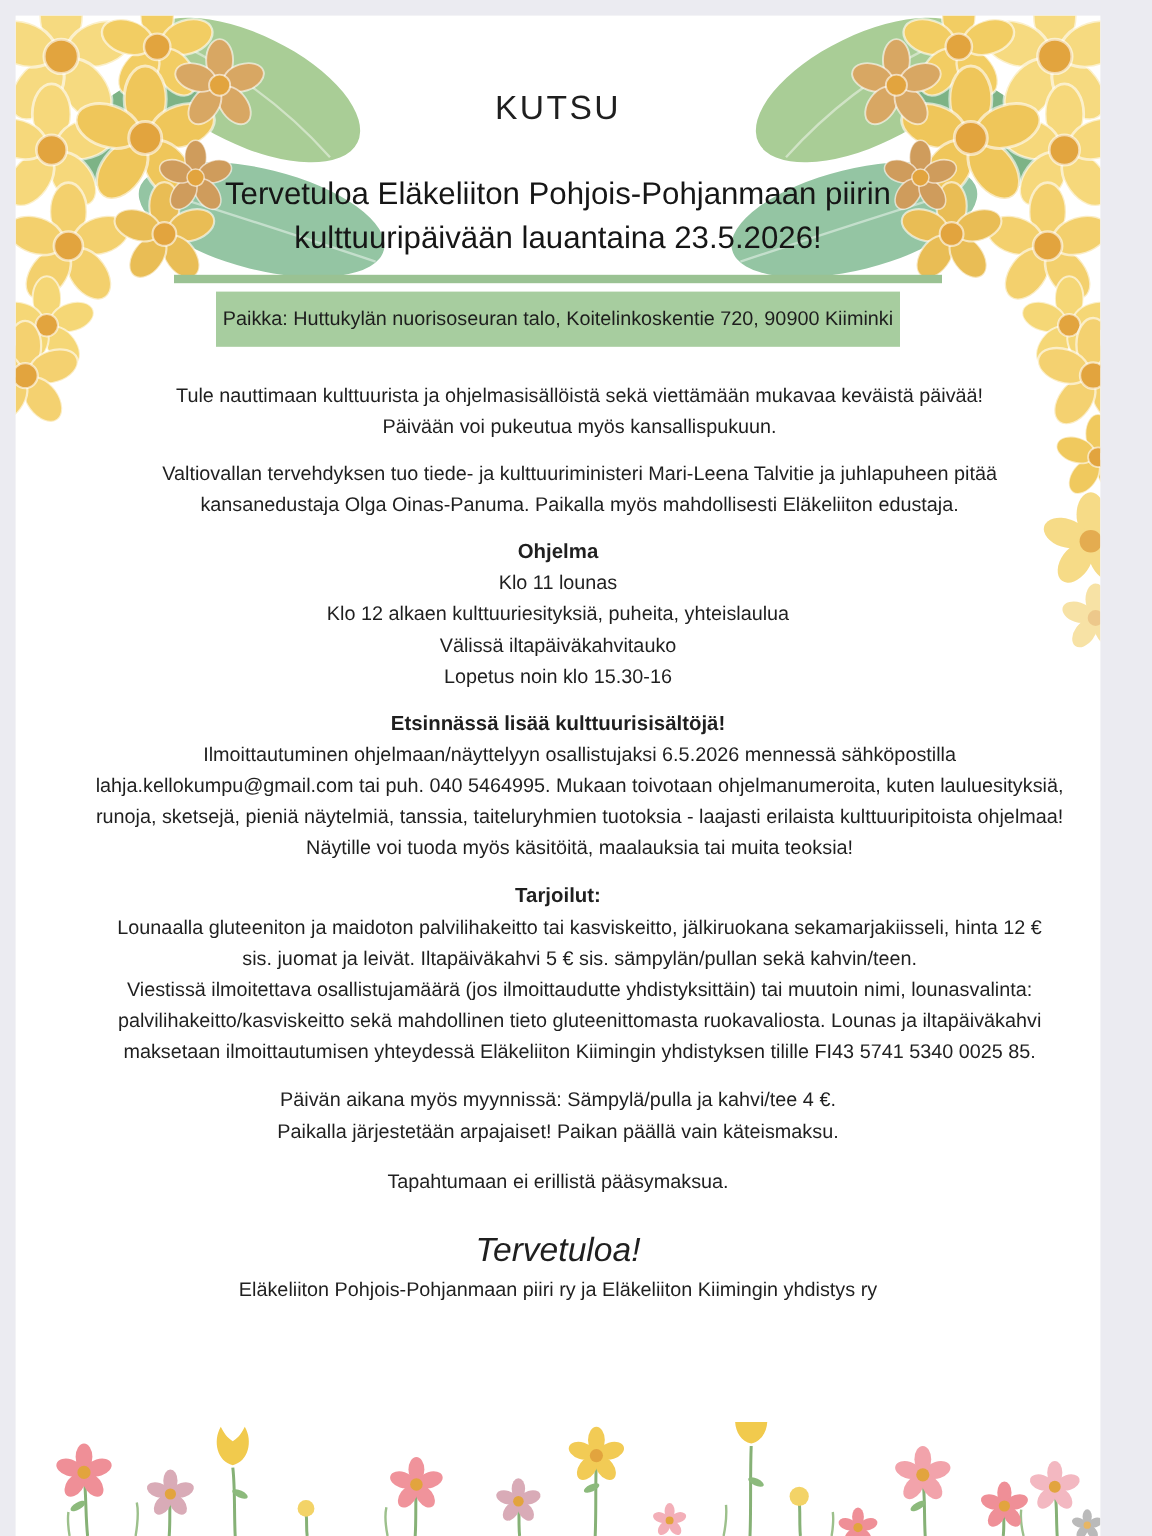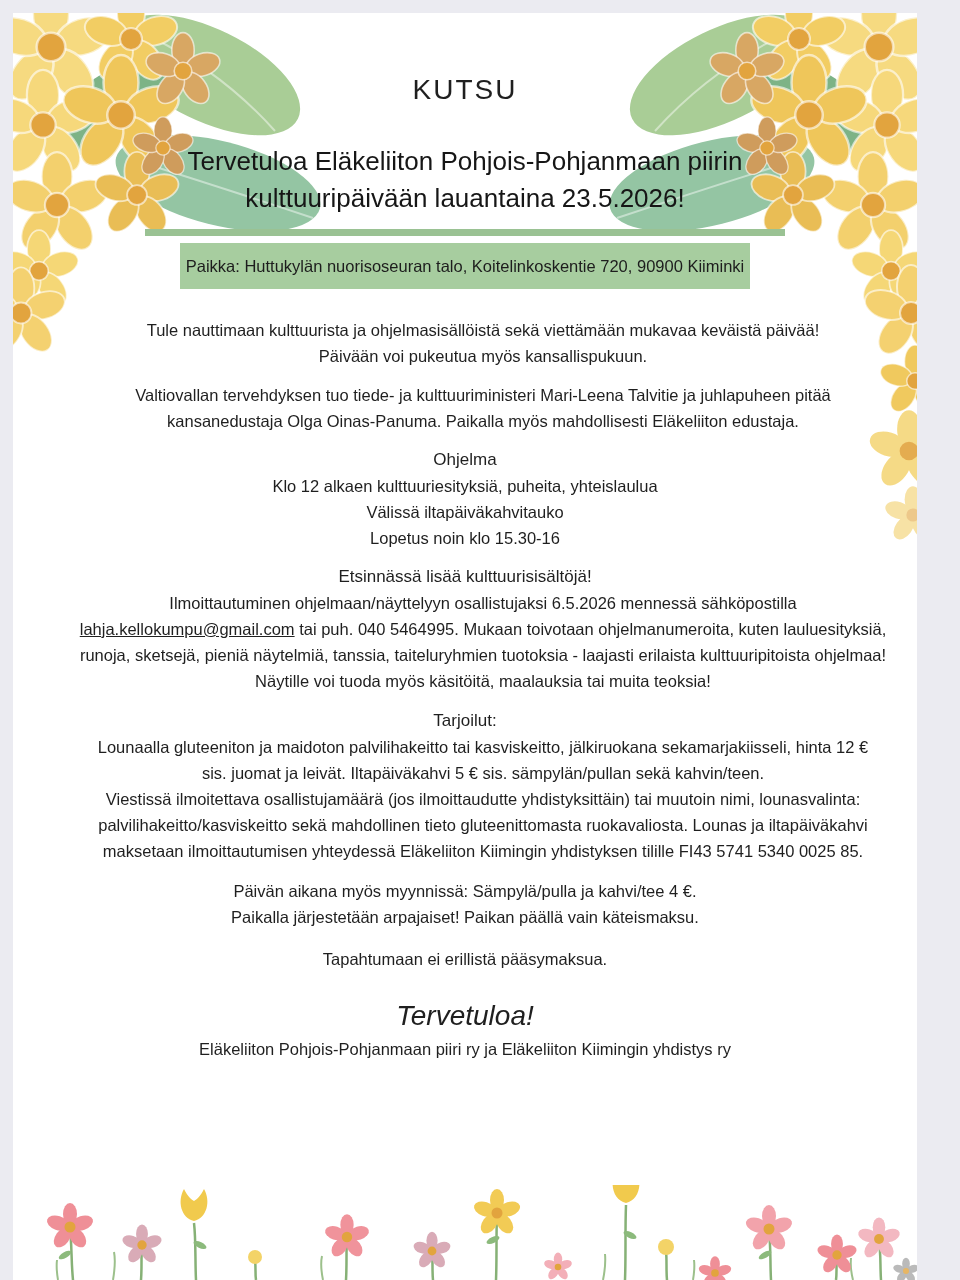--- a/index.html
+++ b/index.html
@@ -22,25 +22,25 @@
   .heading{margin-top:36px;font-size:26px;line-height:37px;font-weight:400;color:#161616;}
   .location-strip{margin:12px auto 0;width:640px;height:7px;background:#9ac293;}
   .location-box{
     display:inline-block;margin-top:7px;background:#a7cd9f;color:#1d1d1d;
     padding:10px 6px;font-size:16.5px;line-height:26px;
   }
   .para{margin:0 auto;padding-left:36px;}
   .mt-intro{margin-top:28px;}
   .mt-sm{margin-top:13px;}
   .mt-md{margin-top:14px;}
-  .sect-head{font-weight:400;font-size:17px;text-align:center;}
+  .sect-head{font-weight:700;font-size:17px;text-align:center;}
   .w800{max-width:800px;}
   .w830{max-width:830px;}
   .w790{max-width:790px;}
-  .email-link{color:#1f1f1f;text-decoration:underline;cursor:pointer;}
+  .email-link{color:#1f1f1f;cursor:pointer;}
   .sales{margin-top:14px;}
   .admission{margin-top:16px;}
   .welcome{margin-top:30px;font-size:28px;line-height:28px;font-style:italic;}
   .organizers{margin-top:6px;}
 </style>
 </head>
 <body>
 
 <div class="document">
 
@@ -97,20 +97,21 @@
 
     <div class="para mt-intro">
       <div>Tule nauttimaan kulttuurista ja ohjelmasisällöistä sekä viettämään mukavaa keväistä päivää!</div>
       <div>Päivään voi pukeutua myös kansallispukuun.</div>
     </div>
 
     <div class="para mt-sm w800">Valtiovallan tervehdyksen tuo tiede- ja kulttuuriministeri Mari-Leena Talvitie ja juhlapuheen pitää kansanedustaja Olga Oinas-Panuma. Paikalla myös mahdollisesti Eläkeliiton edustaja.</div>
 
     <div class="sect-head mt-sm">Ohjelma</div>
     <div>
+      <div>Klo 11 lounas</div>
       <div>Klo 12 alkaen kulttuuriesityksiä, puheita, yhteislaulua</div>
       <div>Välissä iltapäiväkahvitauko</div>
       <div>Lopetus noin klo 15.30-16</div>
     </div>
 
     <div class="sect-head mt-sm">Etsinnässä lisää kulttuurisisältöjä!</div>
     <div class="para w830"><span>Ilmoittautuminen ohjelmaan/näyttelyyn osallistujaksi 6.5.2026 mennessä sähköpostilla </span><a class="email-link">lahja.kellokumpu@gmail.com</a><span> tai puh. 040 5464995. Mukaan toivotaan ohjelmanumeroita, kuten lauluesityksiä, runoja, sketsejä, pieniä näytelmiä, tanssia, taiteluryhmien tuotoksia - laajasti erilaista kulttuuripitoista ohjelmaa! Näytille voi tuoda myös käsitöitä, maalauksia tai muita teoksia!</span></div>
 
     <div class="sect-head mt-md">Tarjoilut:</div>
     <div class="para w790">Lounaalla gluteeniton ja maidoton palvilihakeitto tai kasviskeitto, jälkiruokana sekamarjakiisseli, hinta 12 € sis. juomat ja leivät. Iltapäiväkahvi 5 € sis. sämpylän/pullan sekä kahvin/teen.</div>

